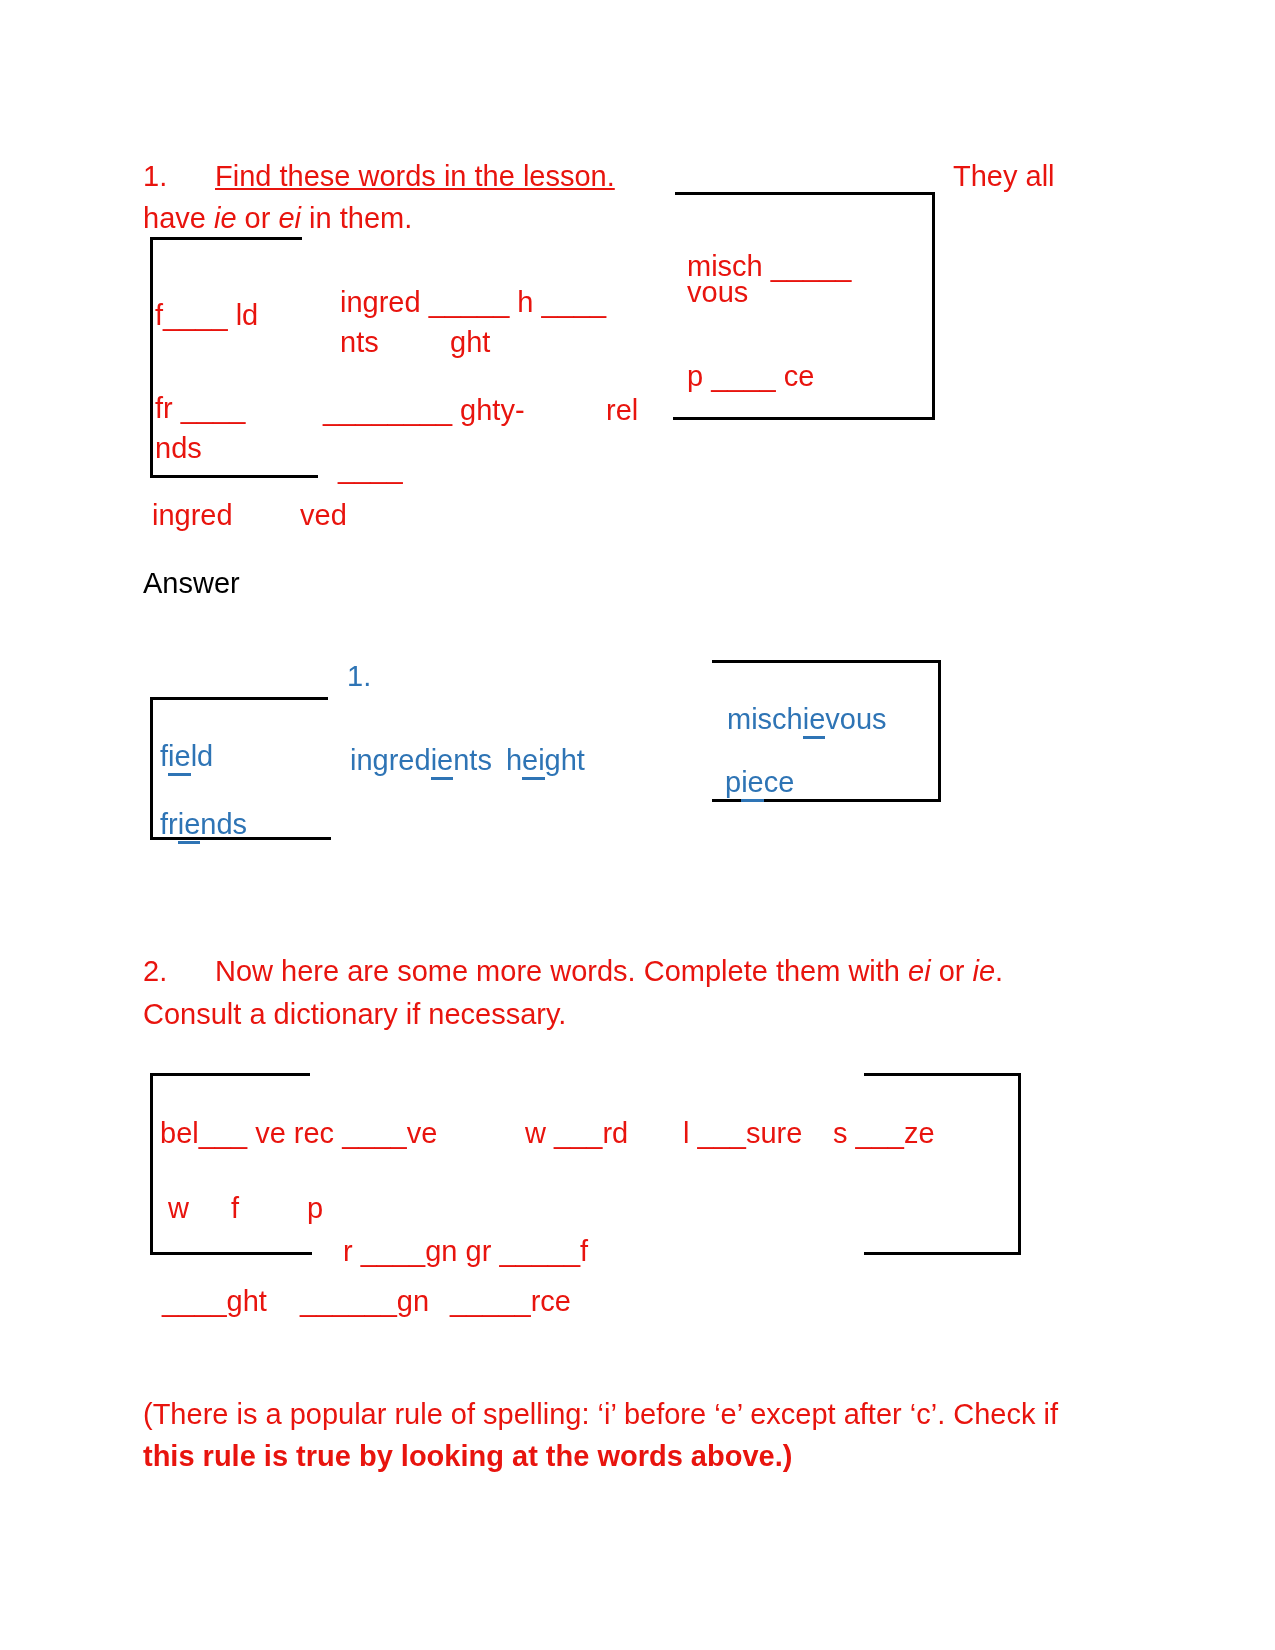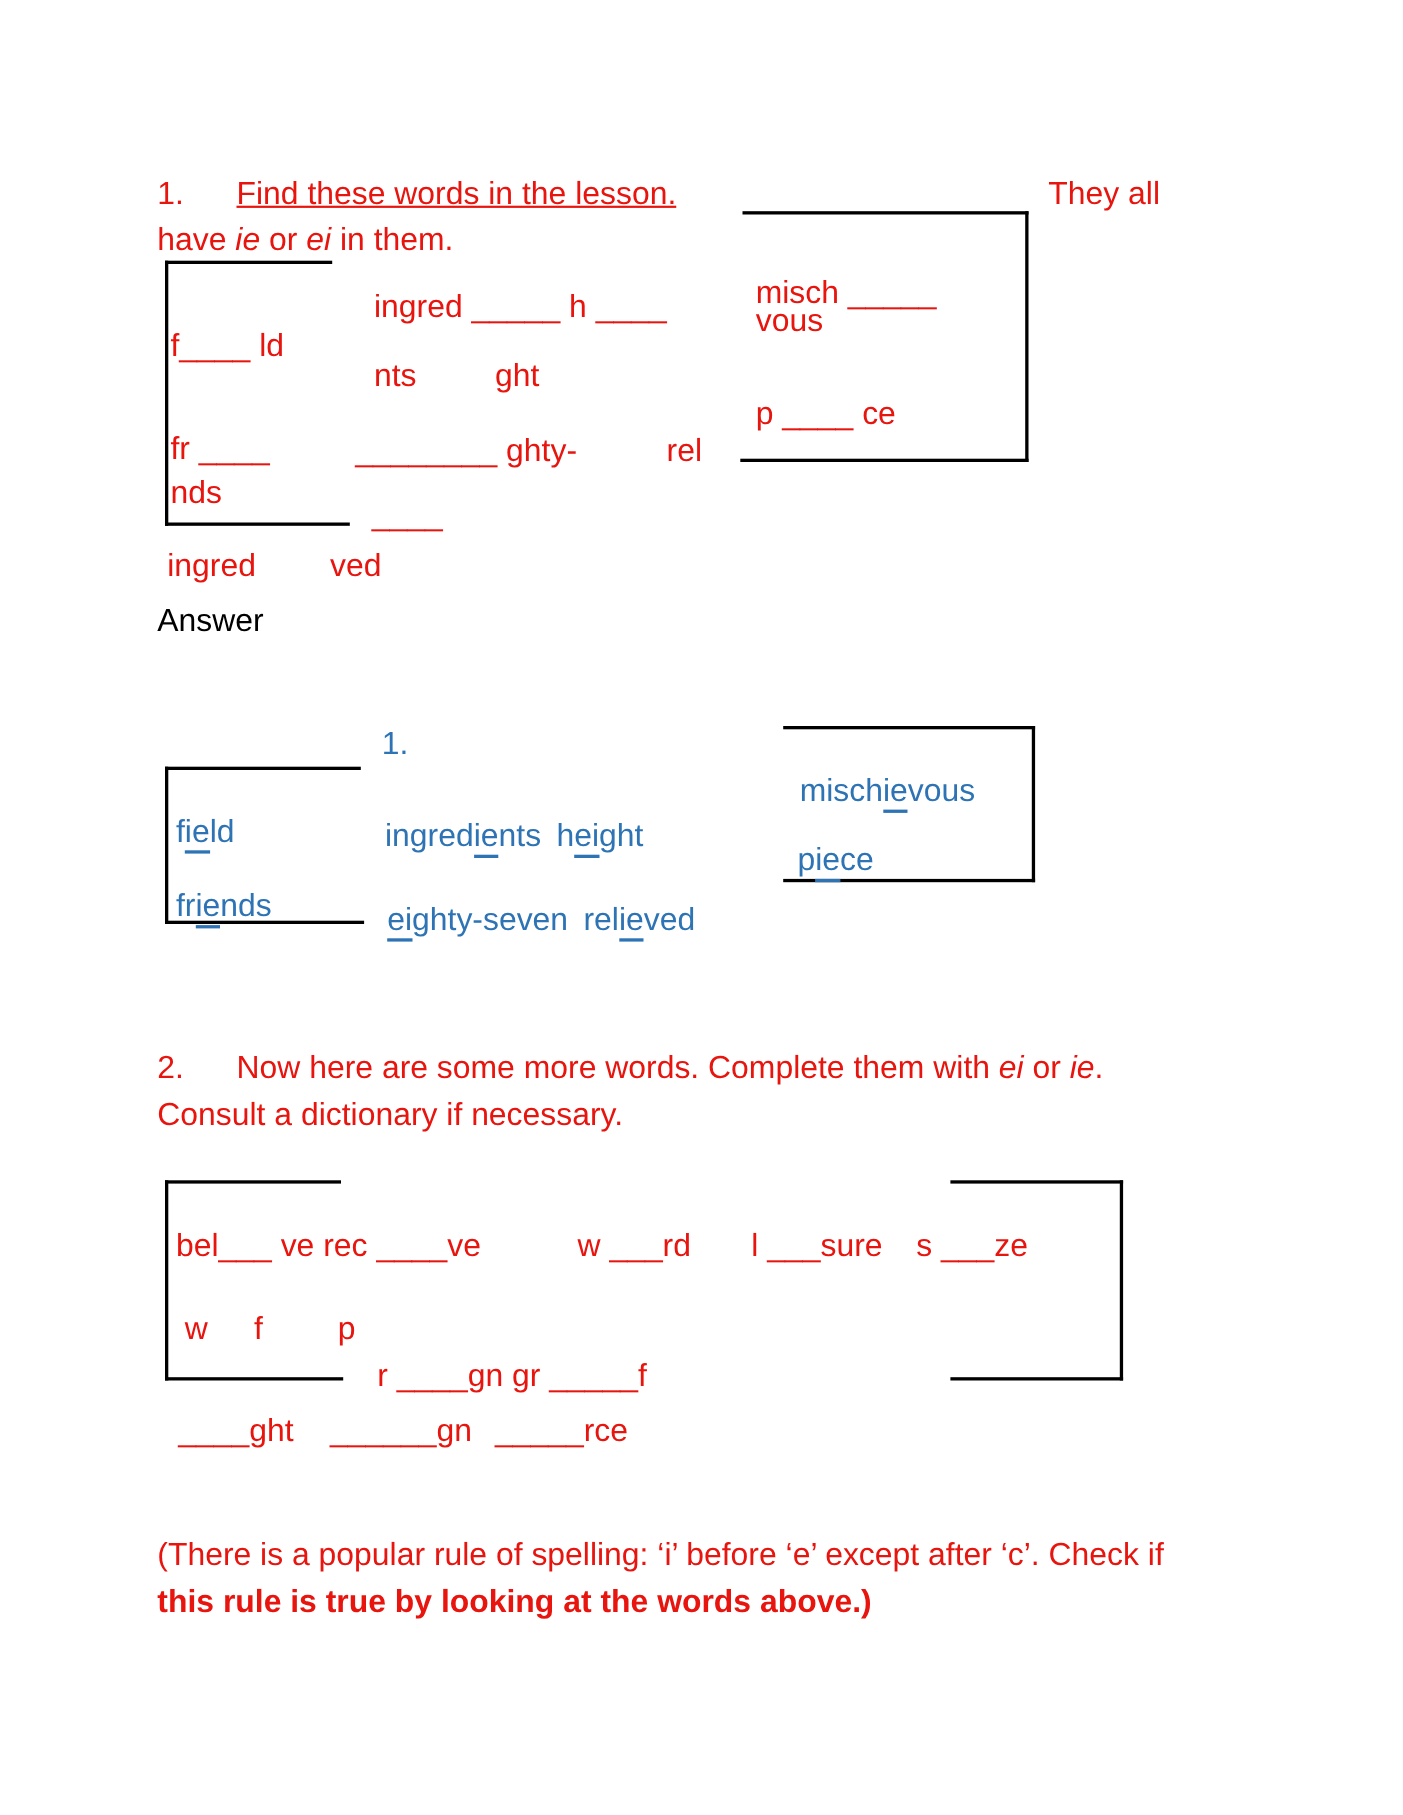--- a/index.html
+++ b/index.html
@@ -33,53 +33,52 @@
 
   <div class="border" style="left:150px; top:237px; width:152px; height:3px;"></div>
   <div class="border" style="left:150px; top:237px; width:3px; height:241px;"></div>
   <div class="border" style="left:150px; top:475px; width:168px; height:3px;"></div>
 
   <div class="border" style="left:675px; top:192px; width:260px; height:3px;"></div>
   <div class="border" style="left:932px; top:192px; width:3px; height:228px;"></div>
   <div class="border" style="left:673px; top:417px; width:262px; height:3px;"></div>
 
   <div class="abs red" style="left:155px; top:297px;">f____ ld</div>
-  <div class="abs red" style="left:340px; top:261px;">ingred _____ h ____</div>
+  <div class="abs red" style="left:340px; top:284px;">ingred _____ h ____</div>
   <div class="abs red" style="left:340px; top:324px;">nts</div>
   <div class="abs red" style="left:450px; top:324px;">ght</div>
   <div class="abs red" style="left:155px; top:390px;">fr ____</div>
   <div class="abs red" style="left:155px; top:430px;">nds</div>
   <div class="abs red" style="left:323px; top:392px;">________ ghty-</div>
   <div class="abs red" style="left:606px; top:392px;">rel</div>
   <div class="abs red" style="left:338px; top:450px;">____</div>
   <div class="abs red" style="left:152px; top:497px;">ingred</div>
   <div class="abs red" style="left:300px; top:497px;">ved</div>
   <div class="abs red" style="left:687px; top:248px;">misch _____</div>
   <div class="abs red" style="left:687px; top:274px;">vous</div>
   <div class="abs red" style="left:687px; top:358px;">p ____ ce</div>
 
-  <div class="abs black" style="left:143px; top:547px;">Answer</div>
+  <div class="abs black" style="left:143px; top:565px;">Answer</div>
 
   <div class="border" style="left:150px; top:697px; width:178px; height:3px;"></div>
   <div class="border" style="left:150px; top:697px; width:3px; height:143px;"></div>
   <div class="border" style="left:150px; top:837px; width:181px; height:3px;"></div>
 
   <div class="border" style="left:712px; top:660px; width:229px; height:3px;"></div>
   <div class="border" style="left:938px; top:660px; width:3px; height:142px;"></div>
   <div class="border" style="left:712px; top:799px; width:229px; height:3px;"></div>
 
   <div class="abs blue" style="left:347px; top:658px;">1.</div>
 
   <div class="abs blue" style="left:160px; top:738px;text-align:center;"><span>f</span><span class="ul">ie</span><span>ld</span></div>
 
   <div class="abs blue" style="left:350px; top:742px;"><span><span>ingred</span><span class="ul">ie</span><span>nts</span></span><span class="gap14"></span><span><span>h</span><span class="ul">ei</span><span>ght</span></span></div>
 
   <div class="abs blue" style="left:160px; top:806px;"><span>fr</span><span class="ul">ie</span><span>nds</span></div>
 
-  <div class="abs blue" style="left:352px; top:818px;"><span><span class="ul">ei</span><span>ghty-seven</span></span><span class="gap14"></span><span><span>rel</span><span class="ul">ie</span><span>ved</span></span></div>
 
   <div class="abs blue" style="left:727px; top:701px;"><span>misch</span><span class="ul">ie</span><span>vous</span></div>
 
   <div class="abs blue" style="left:725px; top:764px;"><span>p</span><span class="ul">ie</span><span>ce</span></div>
 
   <div class="abs red" style="left:143px; top:953px;">2.</div>
   <div class="abs red" style="left:143px; top:996px;">Consult a dictionary if necessary.</div>
   <div class="abs red" style="left:215px; top:953px;"><span>Now here are some more words. Complete them with </span><span class="it">ei</span><span> or </span><span class="it">ie</span><span>.</span></div>
 
   <div class="border" style="left:150px; top:1073px; width:160px; height:3px;"></div>

